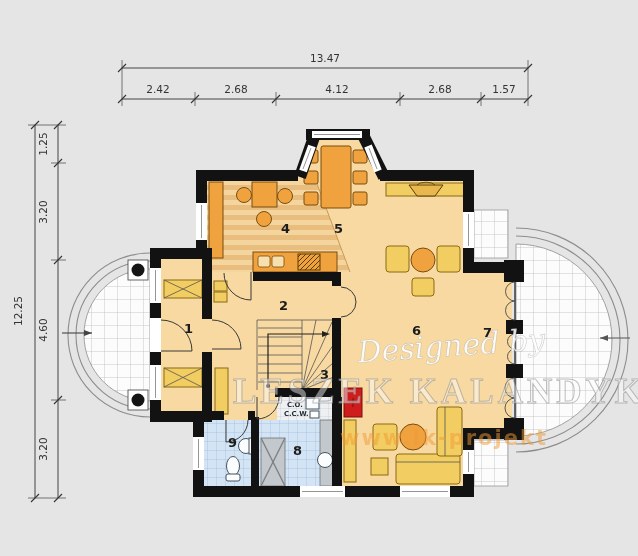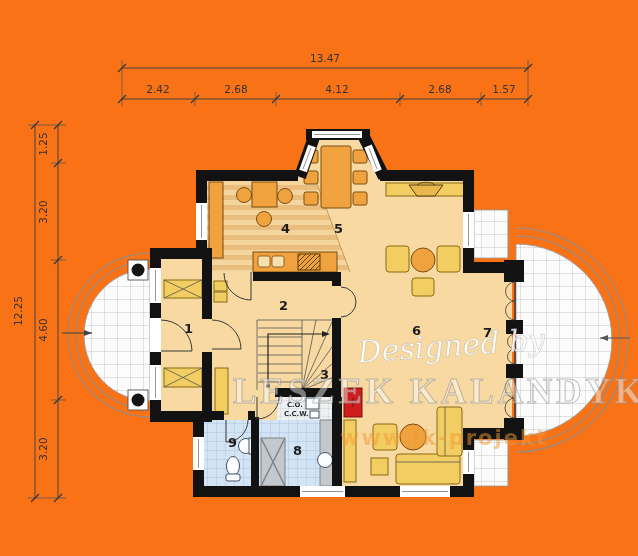--- a/index.html
+++ b/index.html
@@ -1,16 +1,16 @@
 <!DOCTYPE html>
 <html><head>
 <meta charset="utf-8">
 <style>
   html,body{margin:0;padding:0;background:#fff;}
-  #canvas{position:relative;width:638px;height:556px;background:#f97316;overflow:hidden;
+  #canvas{position:relative;width:638px;height:556px;background:#e5e5e5;overflow:hidden;
           font-family:"DejaVu Sans","Liberation Sans",sans-serif;}
   svg{position:absolute;left:0;top:0;}
   .wall{fill:#121212;stroke:none;}
   .floor{fill:#f7d9a1;}
   .win{fill:#ffffff;}
   .winline{stroke:#8a8a8a;stroke-width:0.9;fill:none;}
   .orange{fill:#efa23d;stroke:#7a4d10;stroke-width:1;}
   .yellow{fill:#f2cd62;stroke:#8a6a14;stroke-width:1;}
   .cream2{fill:#f7dfae;stroke:#7a4d10;stroke-width:0.8;}
   .fix{fill:#fbfdff;stroke:#44525f;stroke-width:1;}

